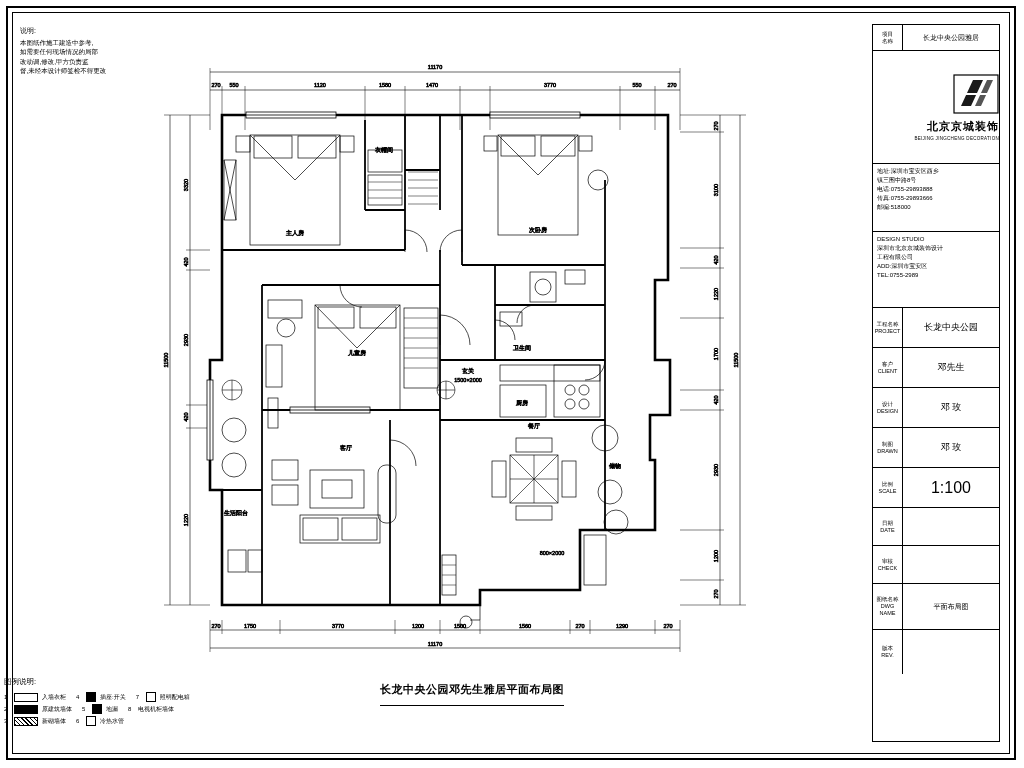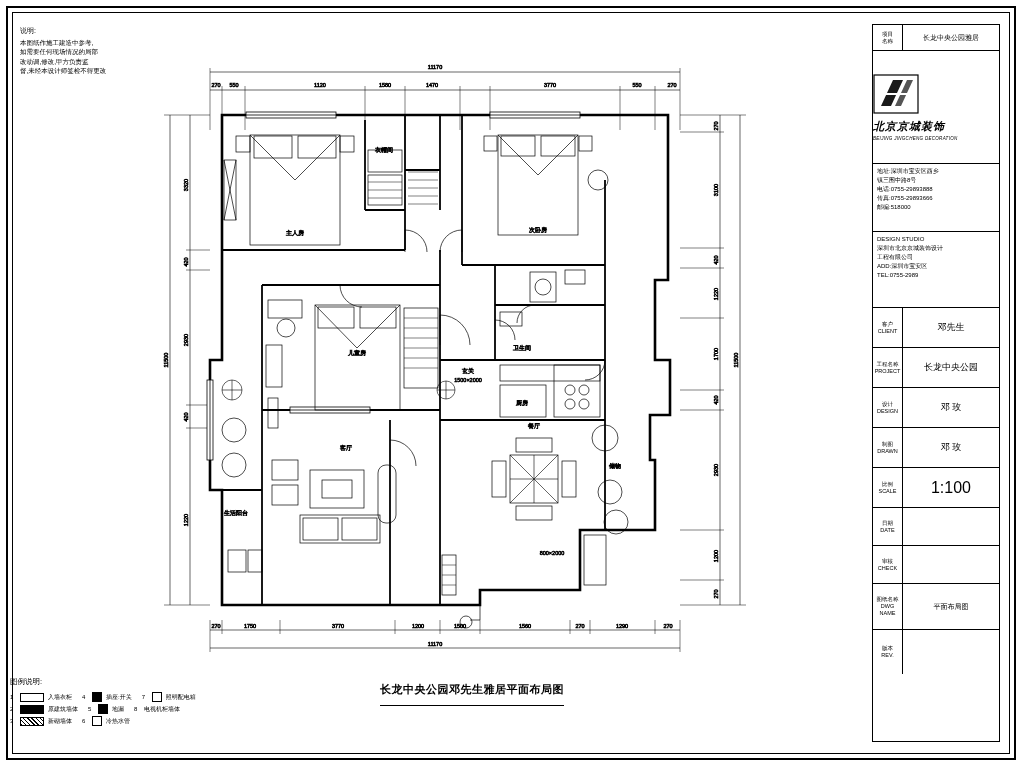--- a/index.html
+++ b/index.html
@@ -10,31 +10,31 @@
 
   
   .titleblock{position:absolute;left:872px;top:24px;width:128px;height:718px;border:1px solid #000;box-sizing:border-box;}
   .tb-row{border-bottom:1px solid #000;box-sizing:border-box;position:relative;}
   .tb-row:last-child{border-bottom:none;}
   .tb-label{position:absolute;left:0;top:0;bottom:0;width:30px;border-right:1px solid #000;box-sizing:border-box;
             font-size:5.5px;line-height:7px;padding:2px 1px;color:#000;display:flex;flex-direction:column;justify-content:center;align-items:center;text-align:center;}
   .tb-val{margin-left:30px;height:100%;display:flex;align-items:center;justify-content:center;font-size:9px;text-align:center;}
   .tb-val.small{font-size:7px;}
   .tb-free{font-size:6px;line-height:9px;padding:3px 4px;}
-  .logo-box{height:112px;display:flex;flex-direction:column;align-items:flex-start;justify-content:center;border-bottom:1px solid #000;font-style:italic;}
+  .logo-box{height:112px;display:flex;flex-direction:column;align-items:flex-end;justify-content:center;border-bottom:1px solid #000;}
   .logo-mark{width:46px;height:40px;position:relative;}
   .logo-cn{font-size:11px;letter-spacing:1px;margin-top:5px;font-family:"Liberation Serif",serif;font-weight:bold;}
   .logo-en{font-size:4.5px;letter-spacing:.3px;margin-top:2px;}
 
   
   .notes{position:absolute;left:20px;top:26px;width:120px;font-size:6.5px;line-height:9.5px;}
   .notes .nt-title{font-size:7px;margin-bottom:2px;}
 
   
-  .legend{position:absolute;left:10px;top:676px;width:200px;font-size:6px;line-height:12px;}
+  .legend{position:absolute;left:4px;top:676px;width:200px;font-size:6px;line-height:12px;}
   .legend .lg-title{font-size:7.5px;margin-bottom:3px;}
   .lg-row{display:flex;align-items:center;height:12px;}
   .lg-idx{width:10px;}
   .lg-sw{width:22px;height:7px;border:1px solid #000;margin-right:4px;}
   .lg-sw.solid{background:#000;}
   .lg-sw.hatch{background:repeating-linear-gradient(45deg,#000 0 1px,#fff 1px 3px);}
   .lg-txt{margin-right:10px;white-space:nowrap;}
   .lg-dot{width:8px;height:8px;border:1px solid #000;margin-right:4px;display:inline-block;}
   .lg-dot.f{background:#000;}
 
@@ -405,27 +405,27 @@
 
     <div class="tb-row tb-free" style="height:76px">
       <div>DESIGN STUDIO</div>
       <div>深圳市北京京城装饰设计</div>
       <div>工程有限公司</div>
       <div>ADD:深圳市宝安区</div>
       <div>TEL:0755-2989</div>
     </div>
 
     <div class="tb-row" style="height:40px">
+      <div class="tb-label">工程名称<br>PROJECT</div>
+      <div class="tb-val">长龙中央公园</div>
+    </div>
+
+    <div class="tb-row" style="height:40px">
       <div class="tb-label">客户<br>CLIENT</div>
       <div class="tb-val">邓先生</div>
-    </div>
-
-    <div class="tb-row" style="height:40px">
-      <div class="tb-label">工程名称<br>PROJECT</div>
-      <div class="tb-val">长龙中央公园</div>
     </div>
 
     <div class="tb-row" style="height:40px">
       <div class="tb-label">设计<br>DESIGN</div>
       <div class="tb-val">邓 玫</div>
     </div>
 
     <div class="tb-row" style="height:40px">
       <div class="tb-label">制图<br>DRAWN</div>
       <div class="tb-val">邓 玫</div>

